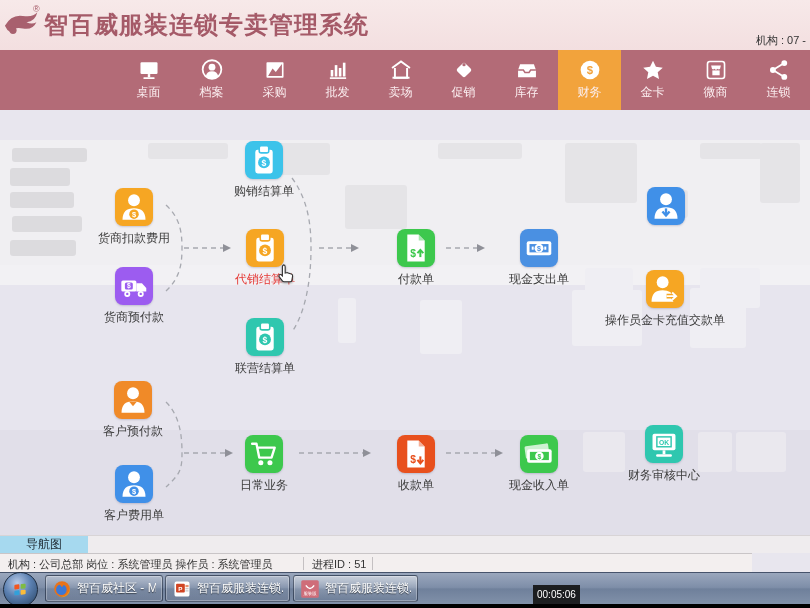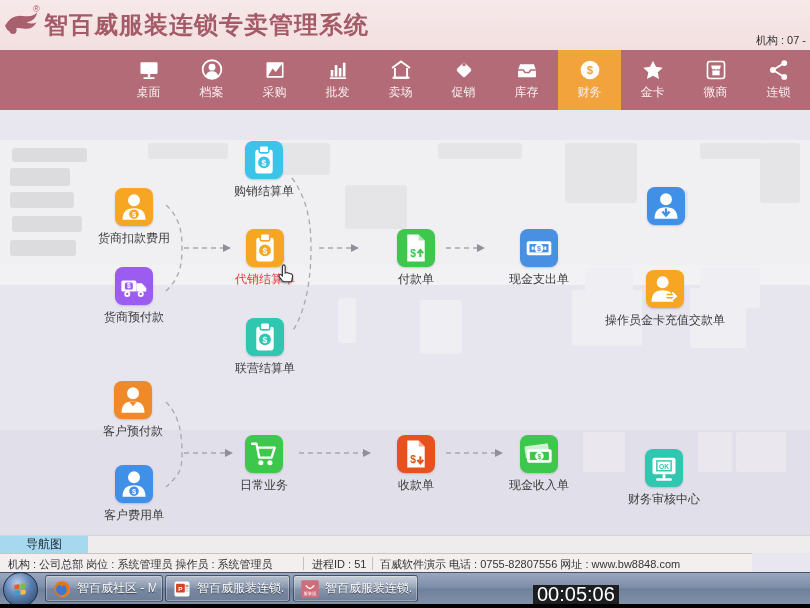--- a/index.html
+++ b/index.html
@@ -65,21 +65,21 @@
        border:1px solid #1d2c40;cursor:pointer;}
   .orb svg{position:absolute;left:6px;top:6px;width:20px;height:20px;}
   .tbtn{position:absolute;top:2px;height:27px;border-radius:3px;cursor:pointer;
         background:linear-gradient(180deg,rgba(255,255,255,.30),rgba(255,255,255,.07) 50%,rgba(0,0,30,.10));
         border:1px solid rgba(15,25,45,.55);box-shadow:inset 0 0 0 1px rgba(255,255,255,.28);
         display:flex;align-items:center;gap:5px;padding:0 6px;box-sizing:border-box;overflow:hidden;}
   .tbtn.activebtn{background:linear-gradient(180deg,rgba(255,255,255,.5),rgba(255,255,255,.18) 50%,rgba(40,60,90,.18));}
   .tbicon{width:20px;height:20px;flex:0 0 auto;}
   .tbl{font-size:12px;color:#fff;text-shadow:0 1px 1px rgba(0,0,0,.6);white-space:nowrap;overflow:hidden;}
   .timer{position:absolute;left:533px;top:12px;background:rgba(18,18,18,.9);color:#fff;
-         font-size:20px;padding:0 4px;line-height:19px;}
+         font-size:10px;padding:0 4px;line-height:19px;}
   .timer:after{content:"";position:absolute;left:50%;bottom:-4px;margin-left:-4px;
          border-left:4px solid transparent;border-right:4px solid transparent;border-top:4px solid rgba(18,18,18,.9);}
   .bottomstrip{position:absolute;left:0;top:604px;width:810px;height:4px;background:#000;}
 </style>
 </head>
 <body>
 
 <div id="screen">
 
   <header class="titlebar">
@@ -371,21 +371,21 @@
             <g transform="rotate(-8 24 24)">
               <rect x="7" y="12" width="30" height="16" rx="2" fill="#fff" opacity="0.75"></rect>
             </g>
             <rect x="9" y="18" width="31" height="17" rx="2.5" fill="#fff"></rect>
             <rect x="12.5" y="21.3" width="24" height="10.4" fill="#3dc84d"></rect>
             <circle cx="24.5" cy="26.5" r="5.4" fill="#fff"></circle>
             <text x="24.5" y="30" font-size="8.5" font-weight="bold" fill="#3dc84d" text-anchor="middle">$</text>
           </svg></div>
       <div class="nlabel">现金收入单</div>
     </div>
-    <div class="node" style="left:589px;top:309px">
+    <div class="node" style="left:589px;top:285px">
       <div class="nicon" style="background: rgb(47, 199, 175);"><svg viewBox="0 0 48 48" width="100%" height="100%">
             <rect x="9.5" y="11" width="29" height="21" rx="2.5" fill="#fff"></rect>
             <rect x="15" y="15" width="18" height="12.5" fill="none" stroke="#2fc7af" stroke-width="1.8"></rect>
             <text x="24" y="24.8" font-size="8.5" font-weight="bold" fill="#2fc7af" text-anchor="middle">OK</text>
             <path d="M24 32 V37" stroke="#fff" stroke-width="3.5"></path>
             <path d="M15.5 38.5 H32.5" stroke="#fff" stroke-width="3" stroke-linecap="round"></path>
           </svg></div>
       <div class="nlabel">财务审核中心</div>
     </div>
     <div class="node" style="left:59px;top:325px">
@@ -405,21 +405,20 @@
 
   <div class="navbar">
     <div class="navtab">导航图</div>
   </div>
 
   <div class="statusbar">
     <span style="left:8px">机构 : 公司总部  岗位 : 系统管理员  操作员 : 系统管理员</span>
     <span class="sdiv" style="left:303px"></span>
     <span style="left:312px">进程ID : 51</span>
     <span class="sdiv" style="left:372px"></span>
-    <span style="left:380px">百威软件演示 电话 : 0755-82807556 网址 : www.bw8848.com</span>
   </div>
 
   <div class="taskbar">
     <div class="orb">
       <svg viewBox="0 0 32 32">
         <g transform="skewY(-6) translate(0 3)">
           <rect x="7" y="7" width="8" height="7.5" rx="1.5" fill="#f3561f"></rect>
           <rect x="17" y="7" width="8" height="7.5" rx="1.5" fill="#7fbb42"></rect>
           <rect x="7" y="16.5" width="8" height="7.5" rx="1.5" fill="#32a0da"></rect>
           <rect x="17" y="16.5" width="8" height="7.5" rx="1.5" fill="#fbbc3a"></rect>

